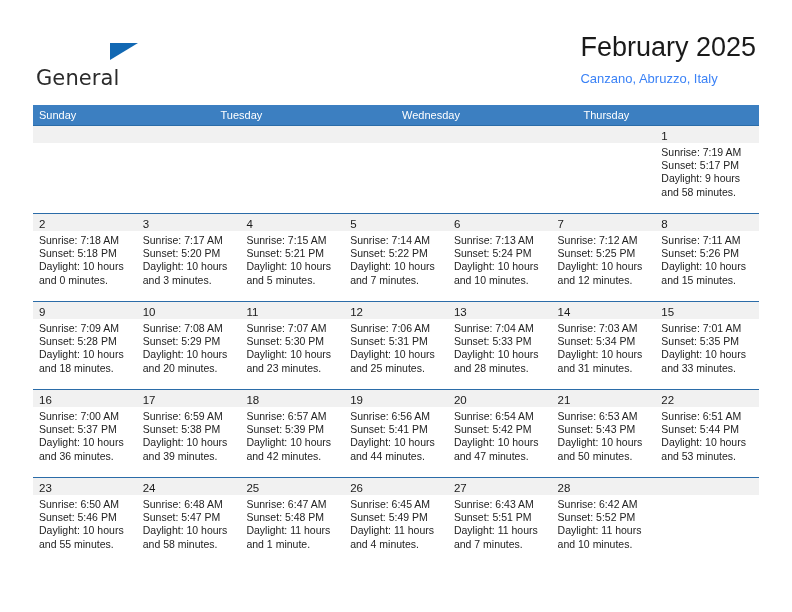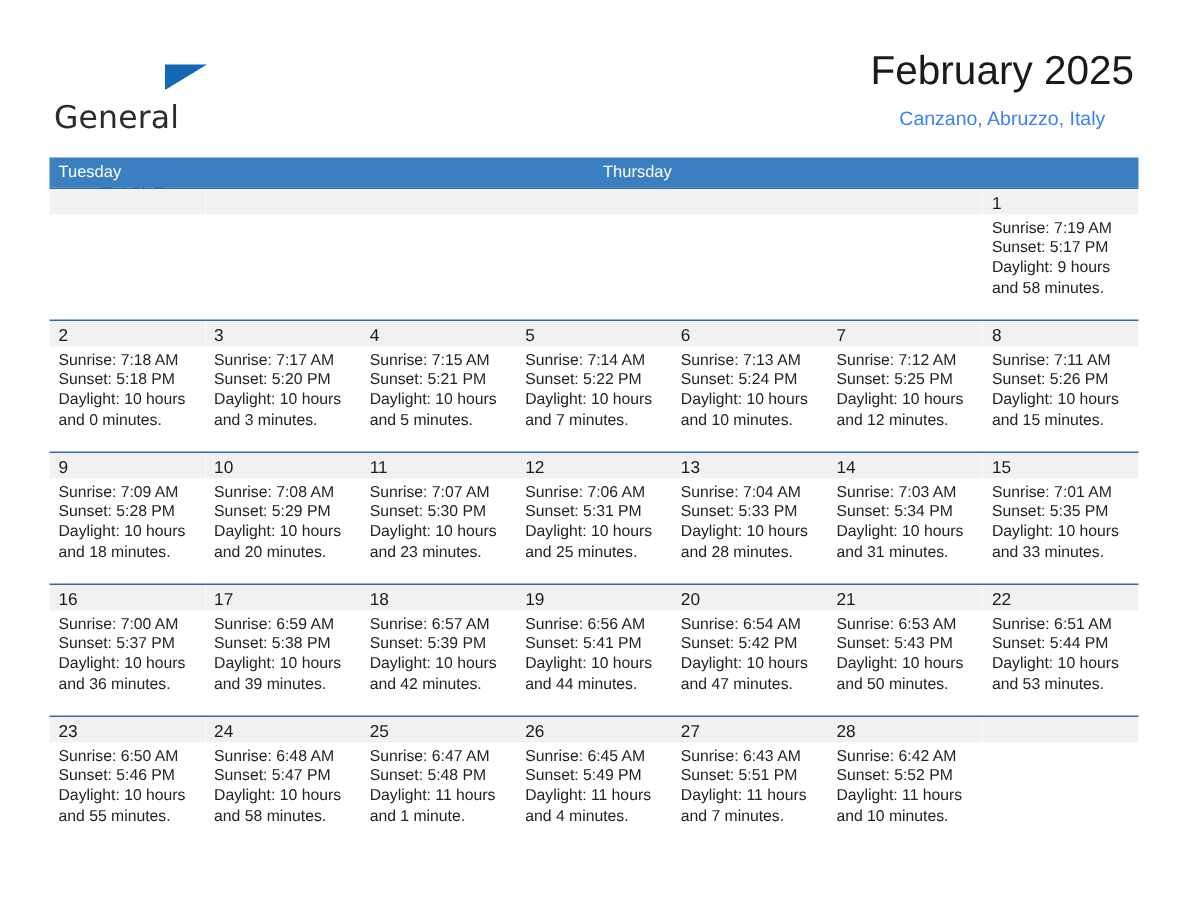--- a/index.html
+++ b/index.html
@@ -64,21 +64,21 @@
     color: #1a7fd4;
     font-family: "DejaVu Sans", sans-serif;
     font-weight: 400;
     margin-top: 47px;
   }
 
   .title-block {
     position: absolute;
     right: 36px;
     top: 30px;
-    text-align: center;
+    text-align: left;
   }
   .cal-title {
     font-size: 27px;
     color: #1a1a1a;
     font-weight: 400;
     line-height: 34px;
     white-space: nowrap;
   }
   .cal-subtitle {
     font-size: 13px;
@@ -166,21 +166,23 @@
     <div class="title-block">
       <div class="cal-title">February 2025</div>
       <div class="cal-subtitle">Canzano, Abruzzo, Italy</div>
     </div>
 
   </div>
 
   <div class="calendar">
 
     <div class="weekday-row">
+      <div class="weekday">Sunday</div>
       <div class="weekday">Tuesday</div>
+      <div class="weekday">Wednesday</div>
       <div class="weekday">Thursday</div>
     </div>
 
     <div class="week-row">
       <div class="day-cell empty">
         <div class="day-number-band"><span class="day-number"></span></div>
         <div class="day-info">
           <div></div>
           <div></div>
           <div></div>

